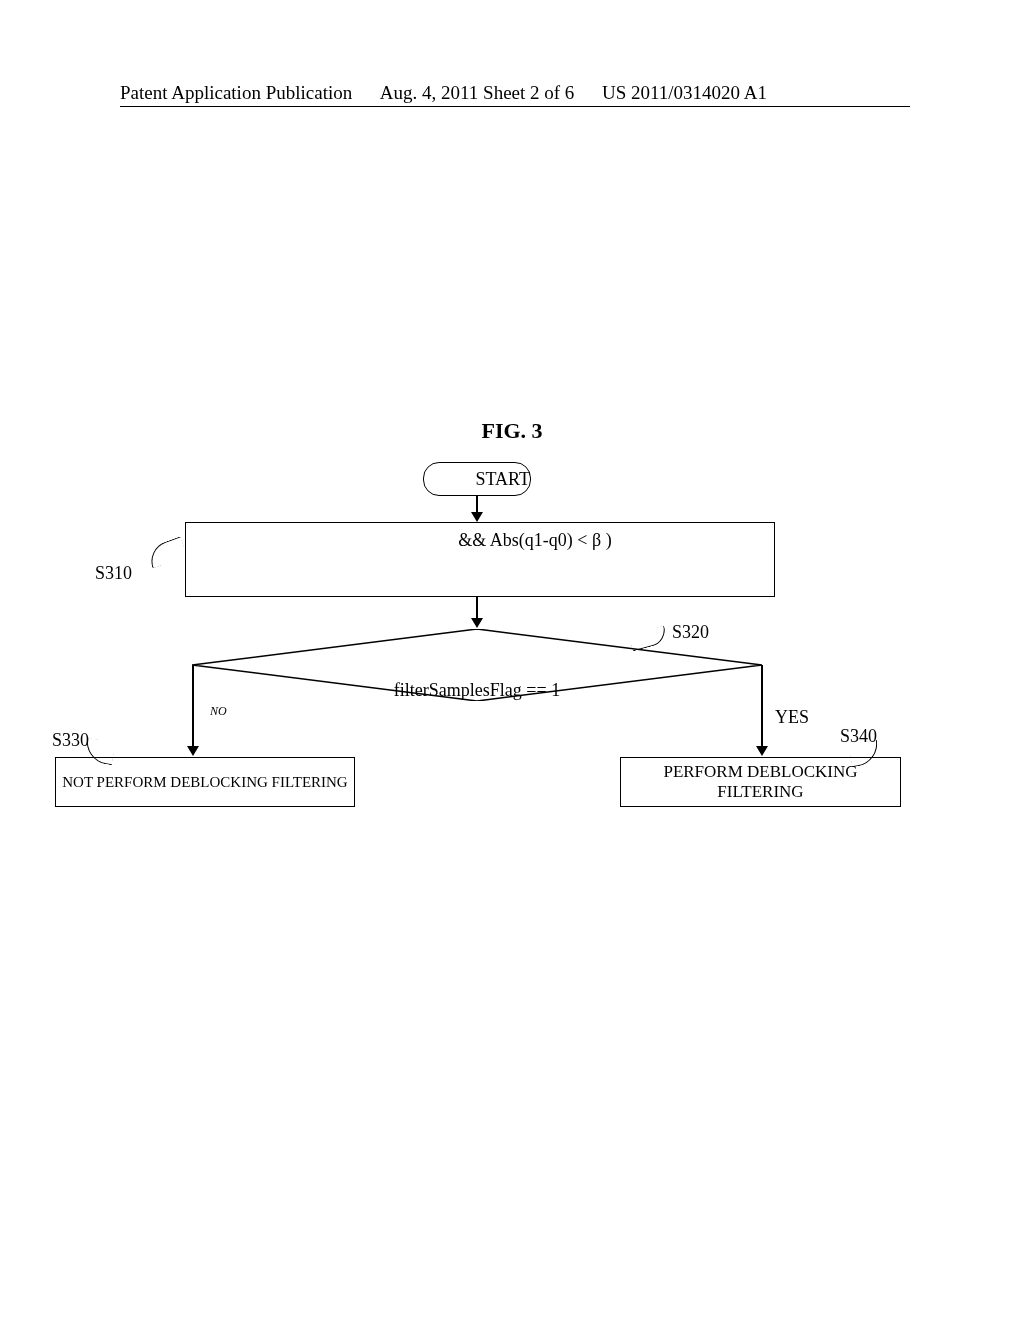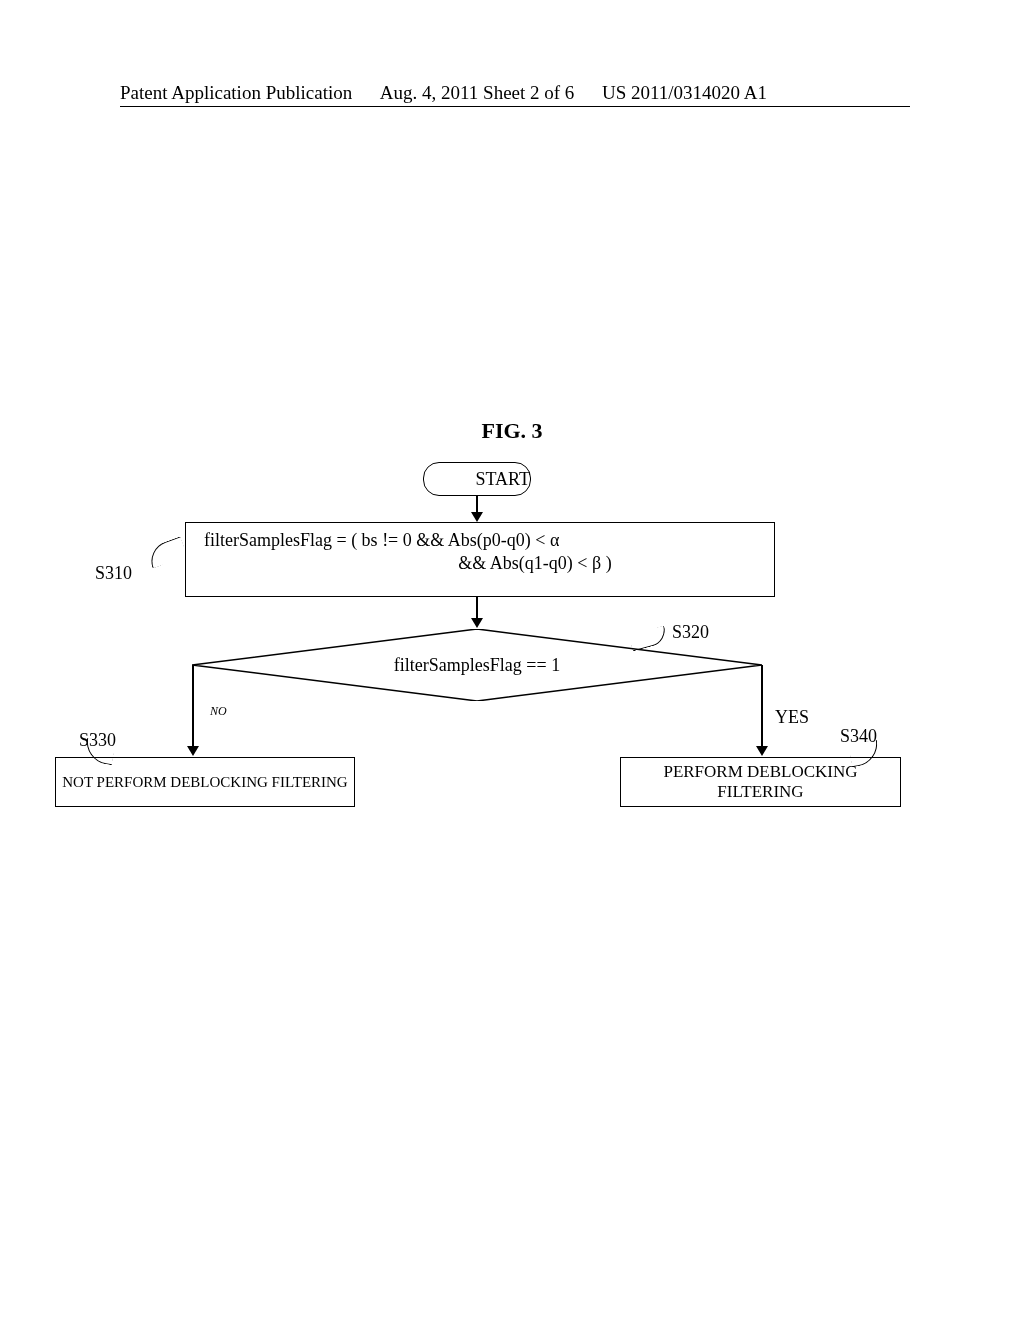--- a/index.html
+++ b/index.html
@@ -146,21 +146,21 @@
     left: 0;
     top: 0;
   }
   .diamond-text {
     position: absolute;
     left: 0;
     top: 0;
     width: 570px;
     height: 72px;
     display: flex;
-    align-items: center;
+    align-items: flex-end;
     justify-content: center;
     font-size: 18px;
   }
   .label-s320 {
     position: absolute;
     left: 552px;
     top: 160px;
     font-size: 18px;
   }
   .curve-s320 {
@@ -222,21 +222,20 @@
     position: absolute;
     left: 655px;
     top: 245px;
     font-size: 18px;
   }
   .label-s330 {
     position: absolute;
     left: -68px;
     top: 268px;
     font-size: 18px;
-    margin-left: 27px;
   }
   .curve-s330 {
     position: absolute;
     left: -35px;
     top: 278px;
     width: 28px;
     height: 22px;
     border: 1.5px solid black;
     border-top: none;
     border-right: none;
@@ -307,21 +306,20 @@
 <div class="flowchart">
 
   <div class="start-box">
     <span>START</span>
   </div>
 
   <div class="arrow-v1"></div>
   <div class="arrow-head-1"></div>
 
   <div class="process-box">
-    <div style="text-align:left;"><span>filterSamplesFlag = (  bs != 0 &amp;&amp; Abs(p0-q0) &lt; α</span></div>
     <div style="text-align:center; padding-left:110px;"><span>&amp;&amp;  Abs(q1-q0) &lt; β  )</span></div>
   </div>
   <div class="label-s310">S310</div>
   <div class="curve-s310"></div>
 
   <div class="arrow-v2"></div>
   <div class="arrow-head-2"></div>
 
   <div class="diamond">
     <svg width="570" height="72" viewBox="0 0 570 72">

